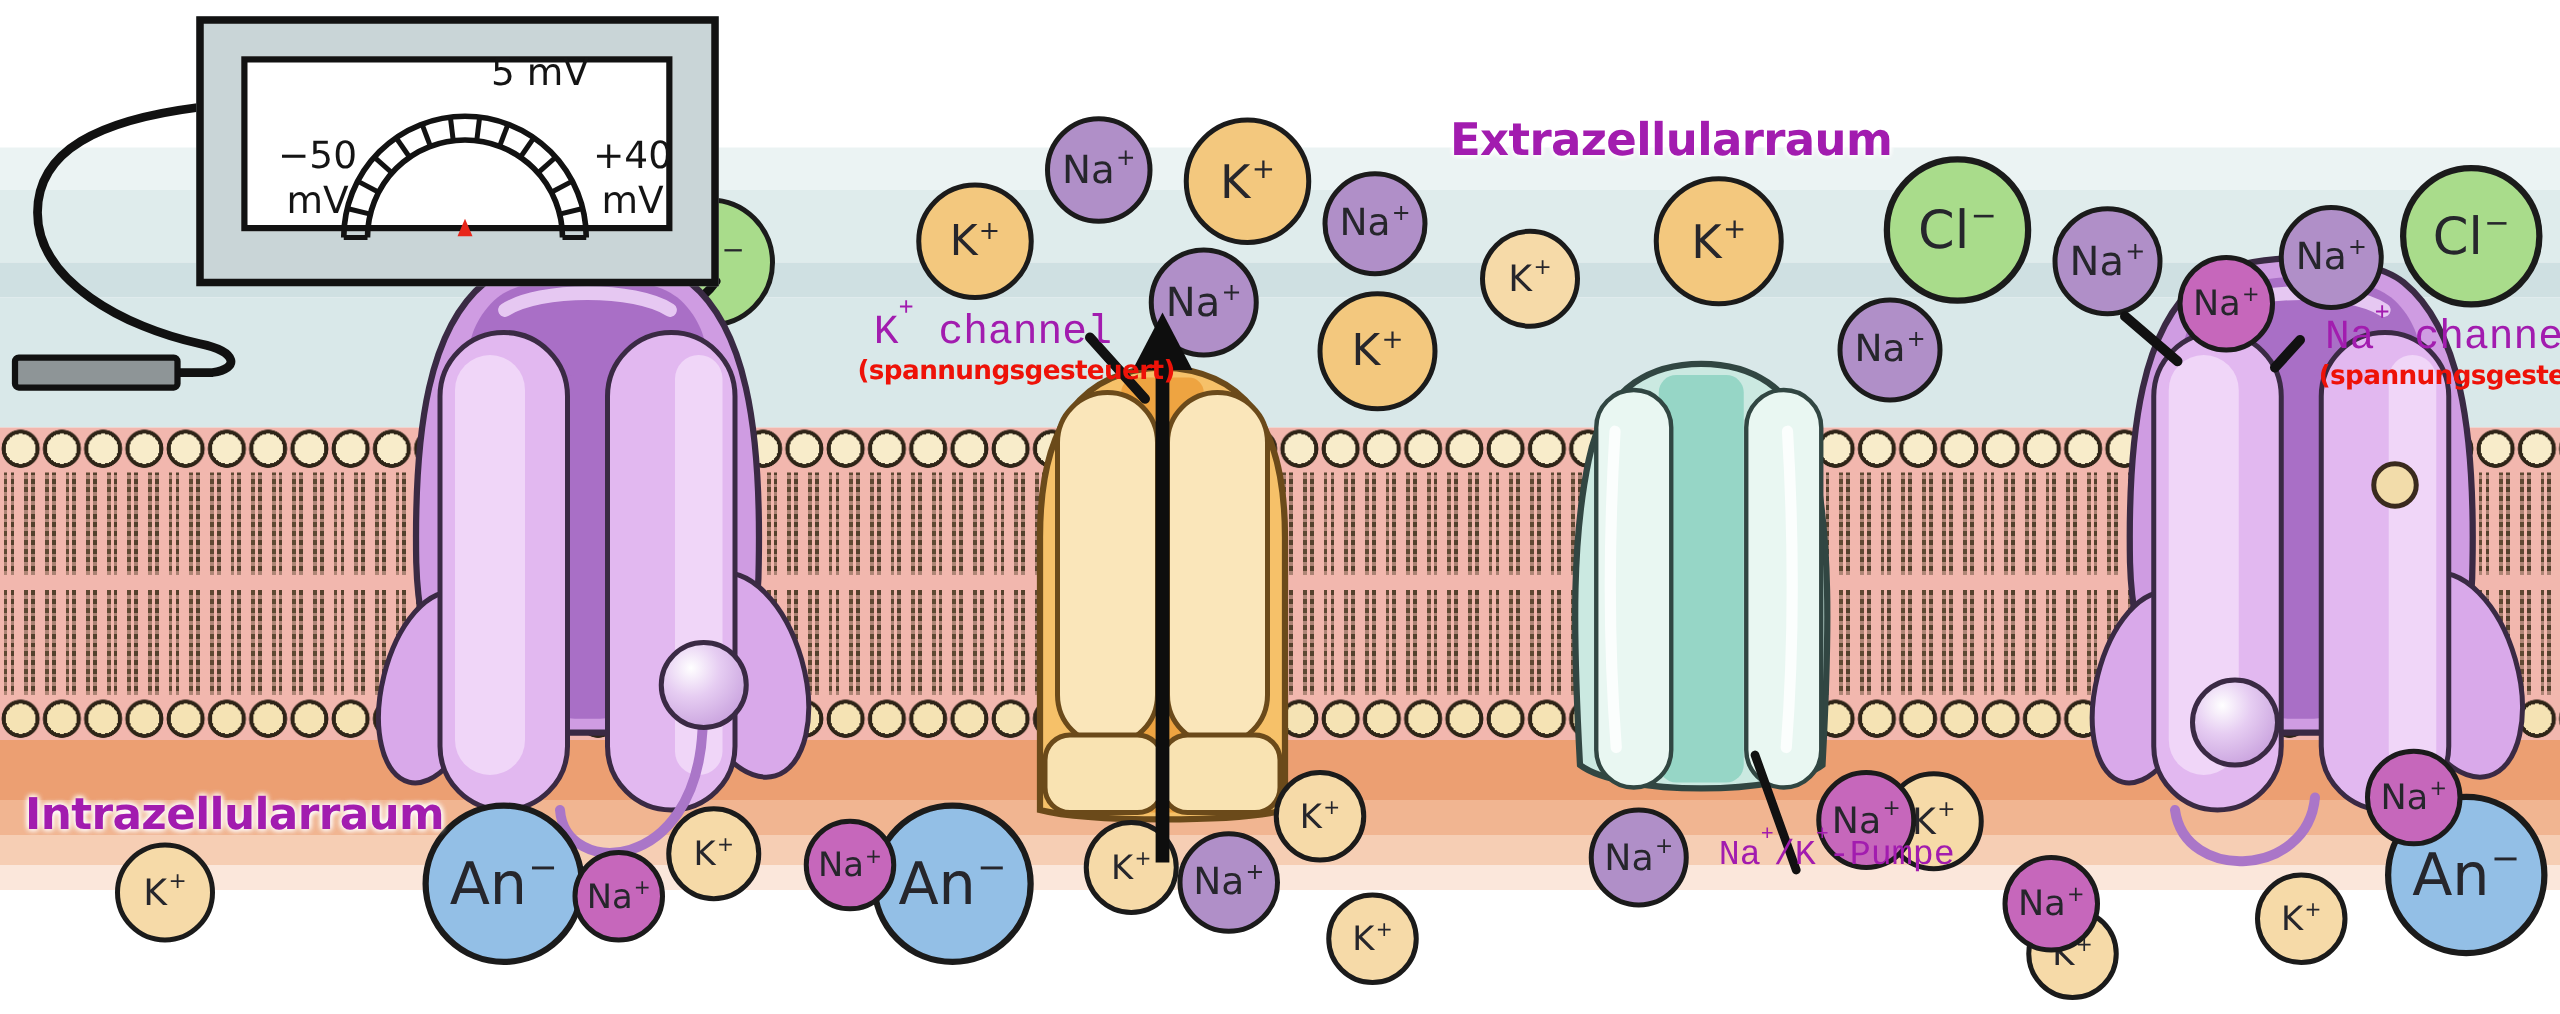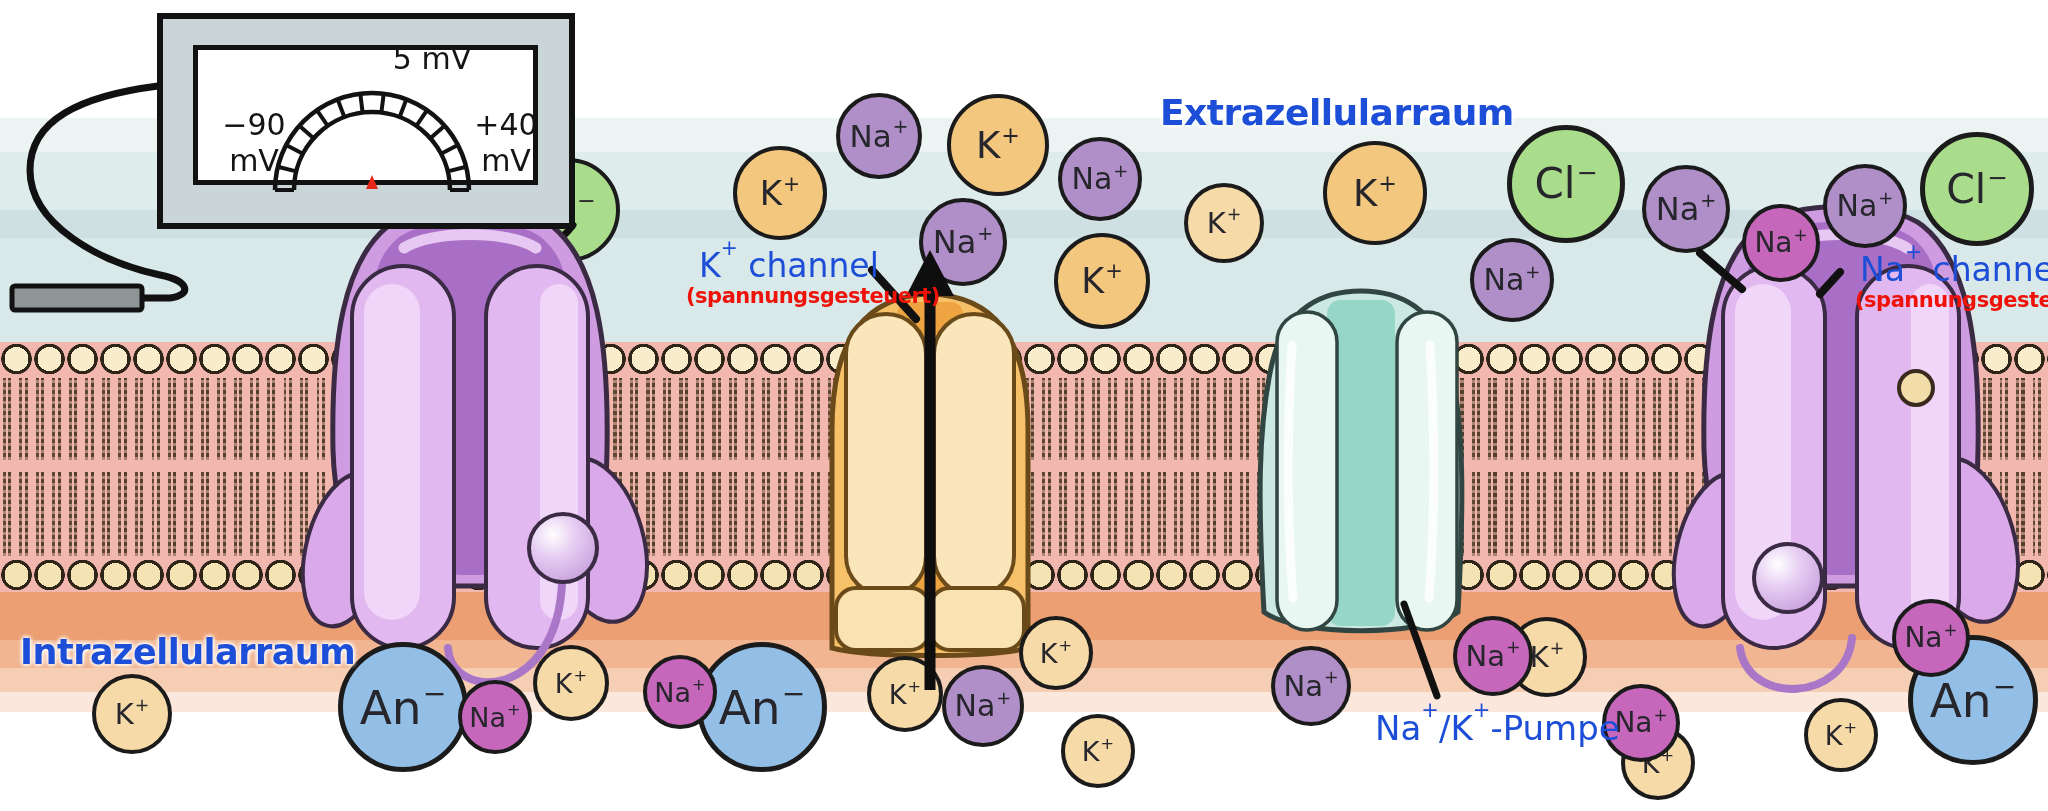--- a/index.html
+++ b/index.html
@@ -33,24 +33,24 @@
   .b-ic4{top:692px;height:20px;background:#fbe7db;}
   .b-ic5{top:712px;height:99px;background:#ffffff;}
 
   .layer{position:absolute;left:0;top:0;width:2048px;height:811px;}
   #ions-behind{z-index:1;} #art{z-index:2;} #ions{z-index:3;} #art2{z-index:4;} #labels{z-index:5;}
 
   .ion{position:absolute;box-sizing:border-box;border:4px solid #1b1b1b;border-radius:50%;
        display:flex;align-items:center;justify-content:center;color:#26262c;line-height:1;}
   .ion sup{font-size:0.6em;position:relative;top:-0.45em;margin-left:1px;}
 
-  .lbl{position:absolute;white-space:nowrap;color:#1d4ed8;}
+  .lbl{position:absolute;white-space:nowrap;color:#a21caf;}
   .lbl-bold{font-weight:bold;font-size:36px;letter-spacing:-0.5px;
             text-shadow:0 0 5px #fff,0 0 5px #fff,0 0 5px #fff;}
-  .lbl-chan{font-size:33px;}
+  .lbl-chan{font-size:33px;font-family:Liberation Mono, monospace;}
   .lbl-note{font-weight:bold;font-size:21px;color:#ee1208;letter-spacing:-0.5px;}
   .lbl sup{font-size:0.62em;position:relative;top:-0.5em;}
 
   
   #voltmeter{position:absolute;left:157px;top:13px;width:418px;height:216px;box-sizing:border-box;
              background:#c9d5d7;border:6px solid #121212;}
   #vm-screen{position:absolute;left:30px;top:26px;width:345px;height:140px;box-sizing:border-box;
              background:#fff;border:5px solid #121212;}
   #vm-gauge{position:absolute;left:0;top:0;width:418px;height:216px;pointer-events:none;}
   .vm-txt{position:absolute;font-size:30px;color:#141414;text-align:center;line-height:1.05;}
@@ -285,21 +285,21 @@
 
     <div class="lbl lbl-bold" style="left:1160px;top:92px;">Extrazellularraum</div>
     <div class="lbl lbl-bold" style="left:20px;top:632px;font-size:35px;">Intrazellularraum</div>
 
     <div class="lbl lbl-chan" style="left:699px;top:246px;">K<sup>+</sup> channel</div>
     <div class="lbl lbl-note" style="left:686px;top:284px;">(spannungsgesteuert)</div>
 
     <div class="lbl lbl-chan" style="left:1860px;top:250px;">Na<sup>+</sup> channel</div>
     <div class="lbl lbl-note" style="left:1855px;top:288px;">(spannungsgesteuert)</div>
 
-    <div class="lbl lbl-chan" style="left:1375px;top:708px;font-size:34px;">Na<sup>+</sup>/K<sup>+</sup>-Pumpe</div>
+    <div class="lbl lbl-chan" style="left:1375px;top:668px;font-size:28px;">Na<sup>+</sup>/K<sup>+</sup>-Pumpe</div>
 
     <div id="voltmeter">
       <div id="vm-screen"></div>
       <svg id="vm-gauge" viewBox="0 0 418 216">
         <path d="M 112 171 A 97 97 0 0 1 306 171" fill="none" stroke="#121212" stroke-width="4.5"></path>
         <path d="M 131 171 A 78 78 0 0 1 287 171" fill="none" stroke="#121212" stroke-width="4.5"></path>
         <g id="gauge-ticks" stroke="#121212" stroke-width="4">
             <line x1="131" y1="171" x2="112" y2="171"></line>
             <line x1="133.26653824076794" y1="152.3333781855705" x2="114.81864370967295" y2="147.7863805641069"></line>
             <line x1="139.93442999904966" y1="134.75159258058605" x2="123.11076551163865" y2="125.92185231175444"></line>
@@ -311,19 +311,19 @@
             <line x1="236.6591811893178" y1="98.06873307053765" x2="243.39667404312598" y2="80.30342445951477"></line>
             <line x1="253.30905024503016" y1="106.80725846029479" x2="264.1022804329221" y2="91.17056500831532"></line>
             <line x1="267.3838383573459" y1="119.27643265721798" x2="281.60554257259685" y2="106.67710215064288"></line>
             <line x1="278.0655700009504" y1="134.75159258058605" x2="294.88923448836135" y2="125.92185231175445"></line>
             <line x1="284.73346175923206" y1="152.3333781855705" x2="303.181356290327" y2="147.7863805641069"></line>
             <line x1="287" y1="171" x2="306" y2="171"></line>
           </g>
         <polygon points="203,170 215,170 209,156" fill="#e8261a"></polygon>
       </svg>
       <div class="vm-txt" style="left:199px;top:24px;width:140px;">5 mV</div>
-      <div class="vm-txt" style="left:41px;top:90px;width:100px;">−90</div>
+      <div class="vm-txt" style="left:41px;top:90px;width:100px;">−50</div>
       <div class="vm-txt" style="left:41px;top:126px;width:100px;">mV</div>
       <div class="vm-txt" style="left:293px;top:90px;width:100px;">+40</div>
       <div class="vm-txt" style="left:293px;top:126px;width:100px;">mV</div>
     </div>
   </div>
 </div>
 
 </body></html>

